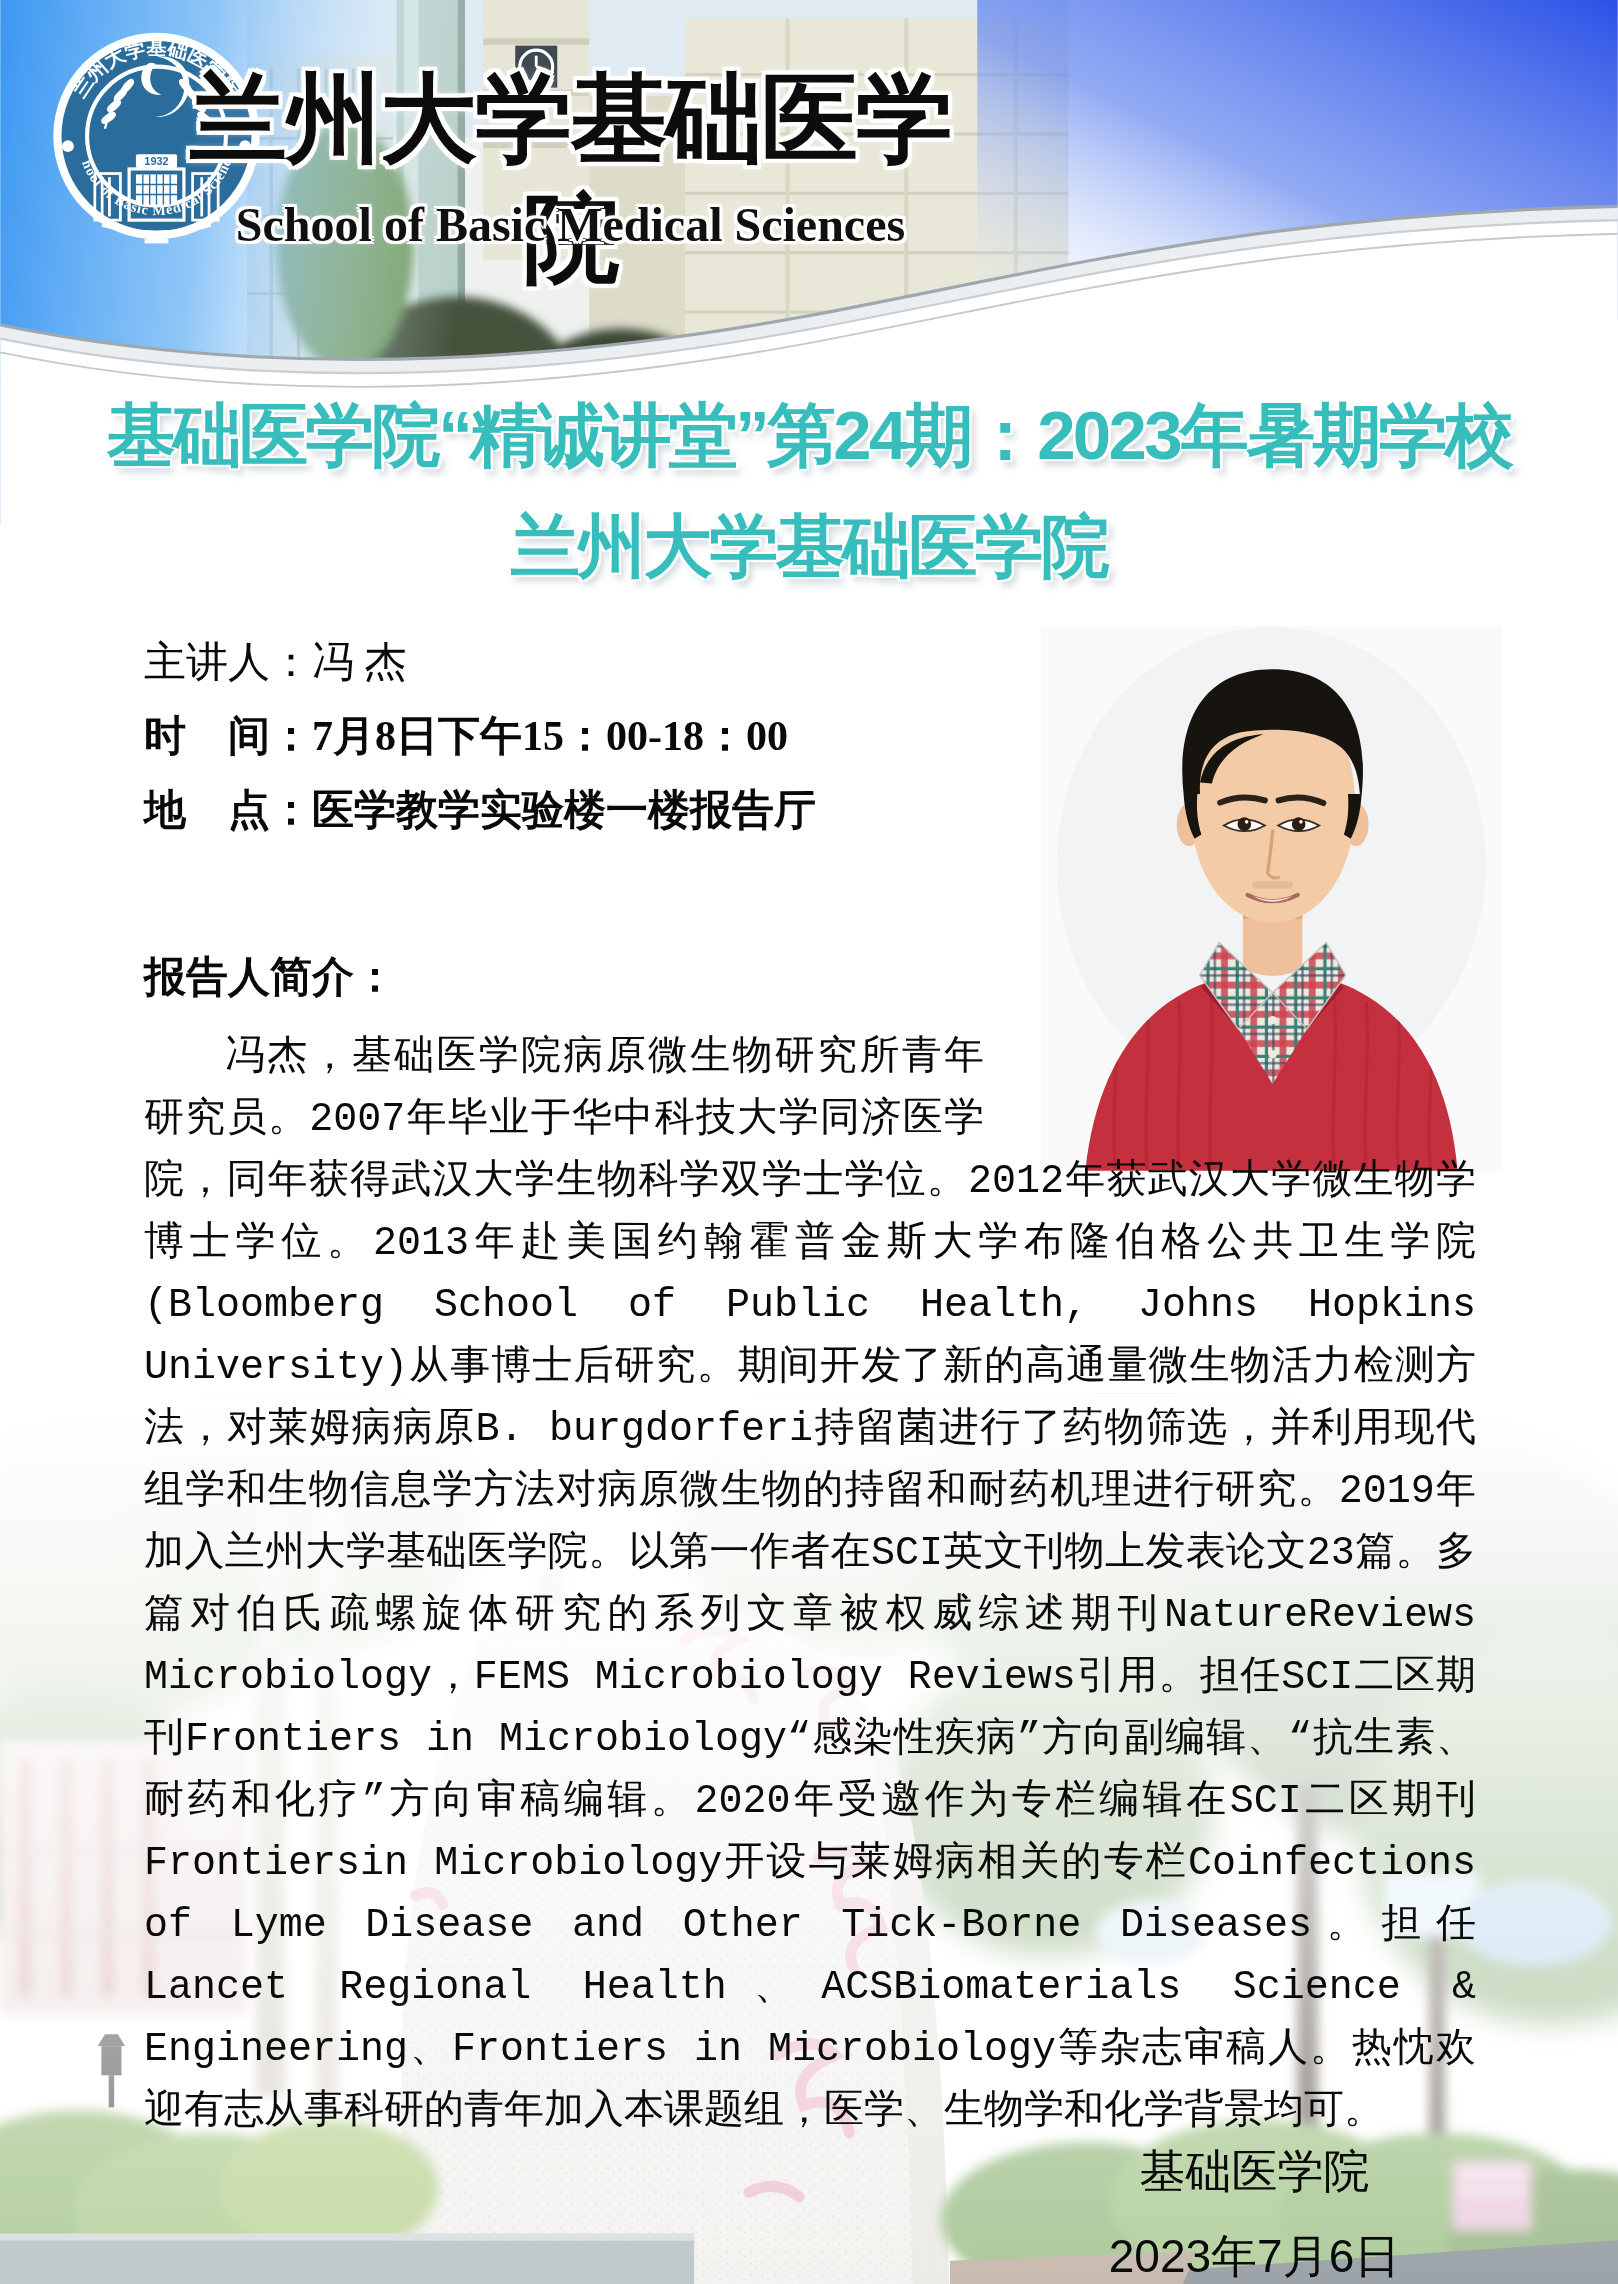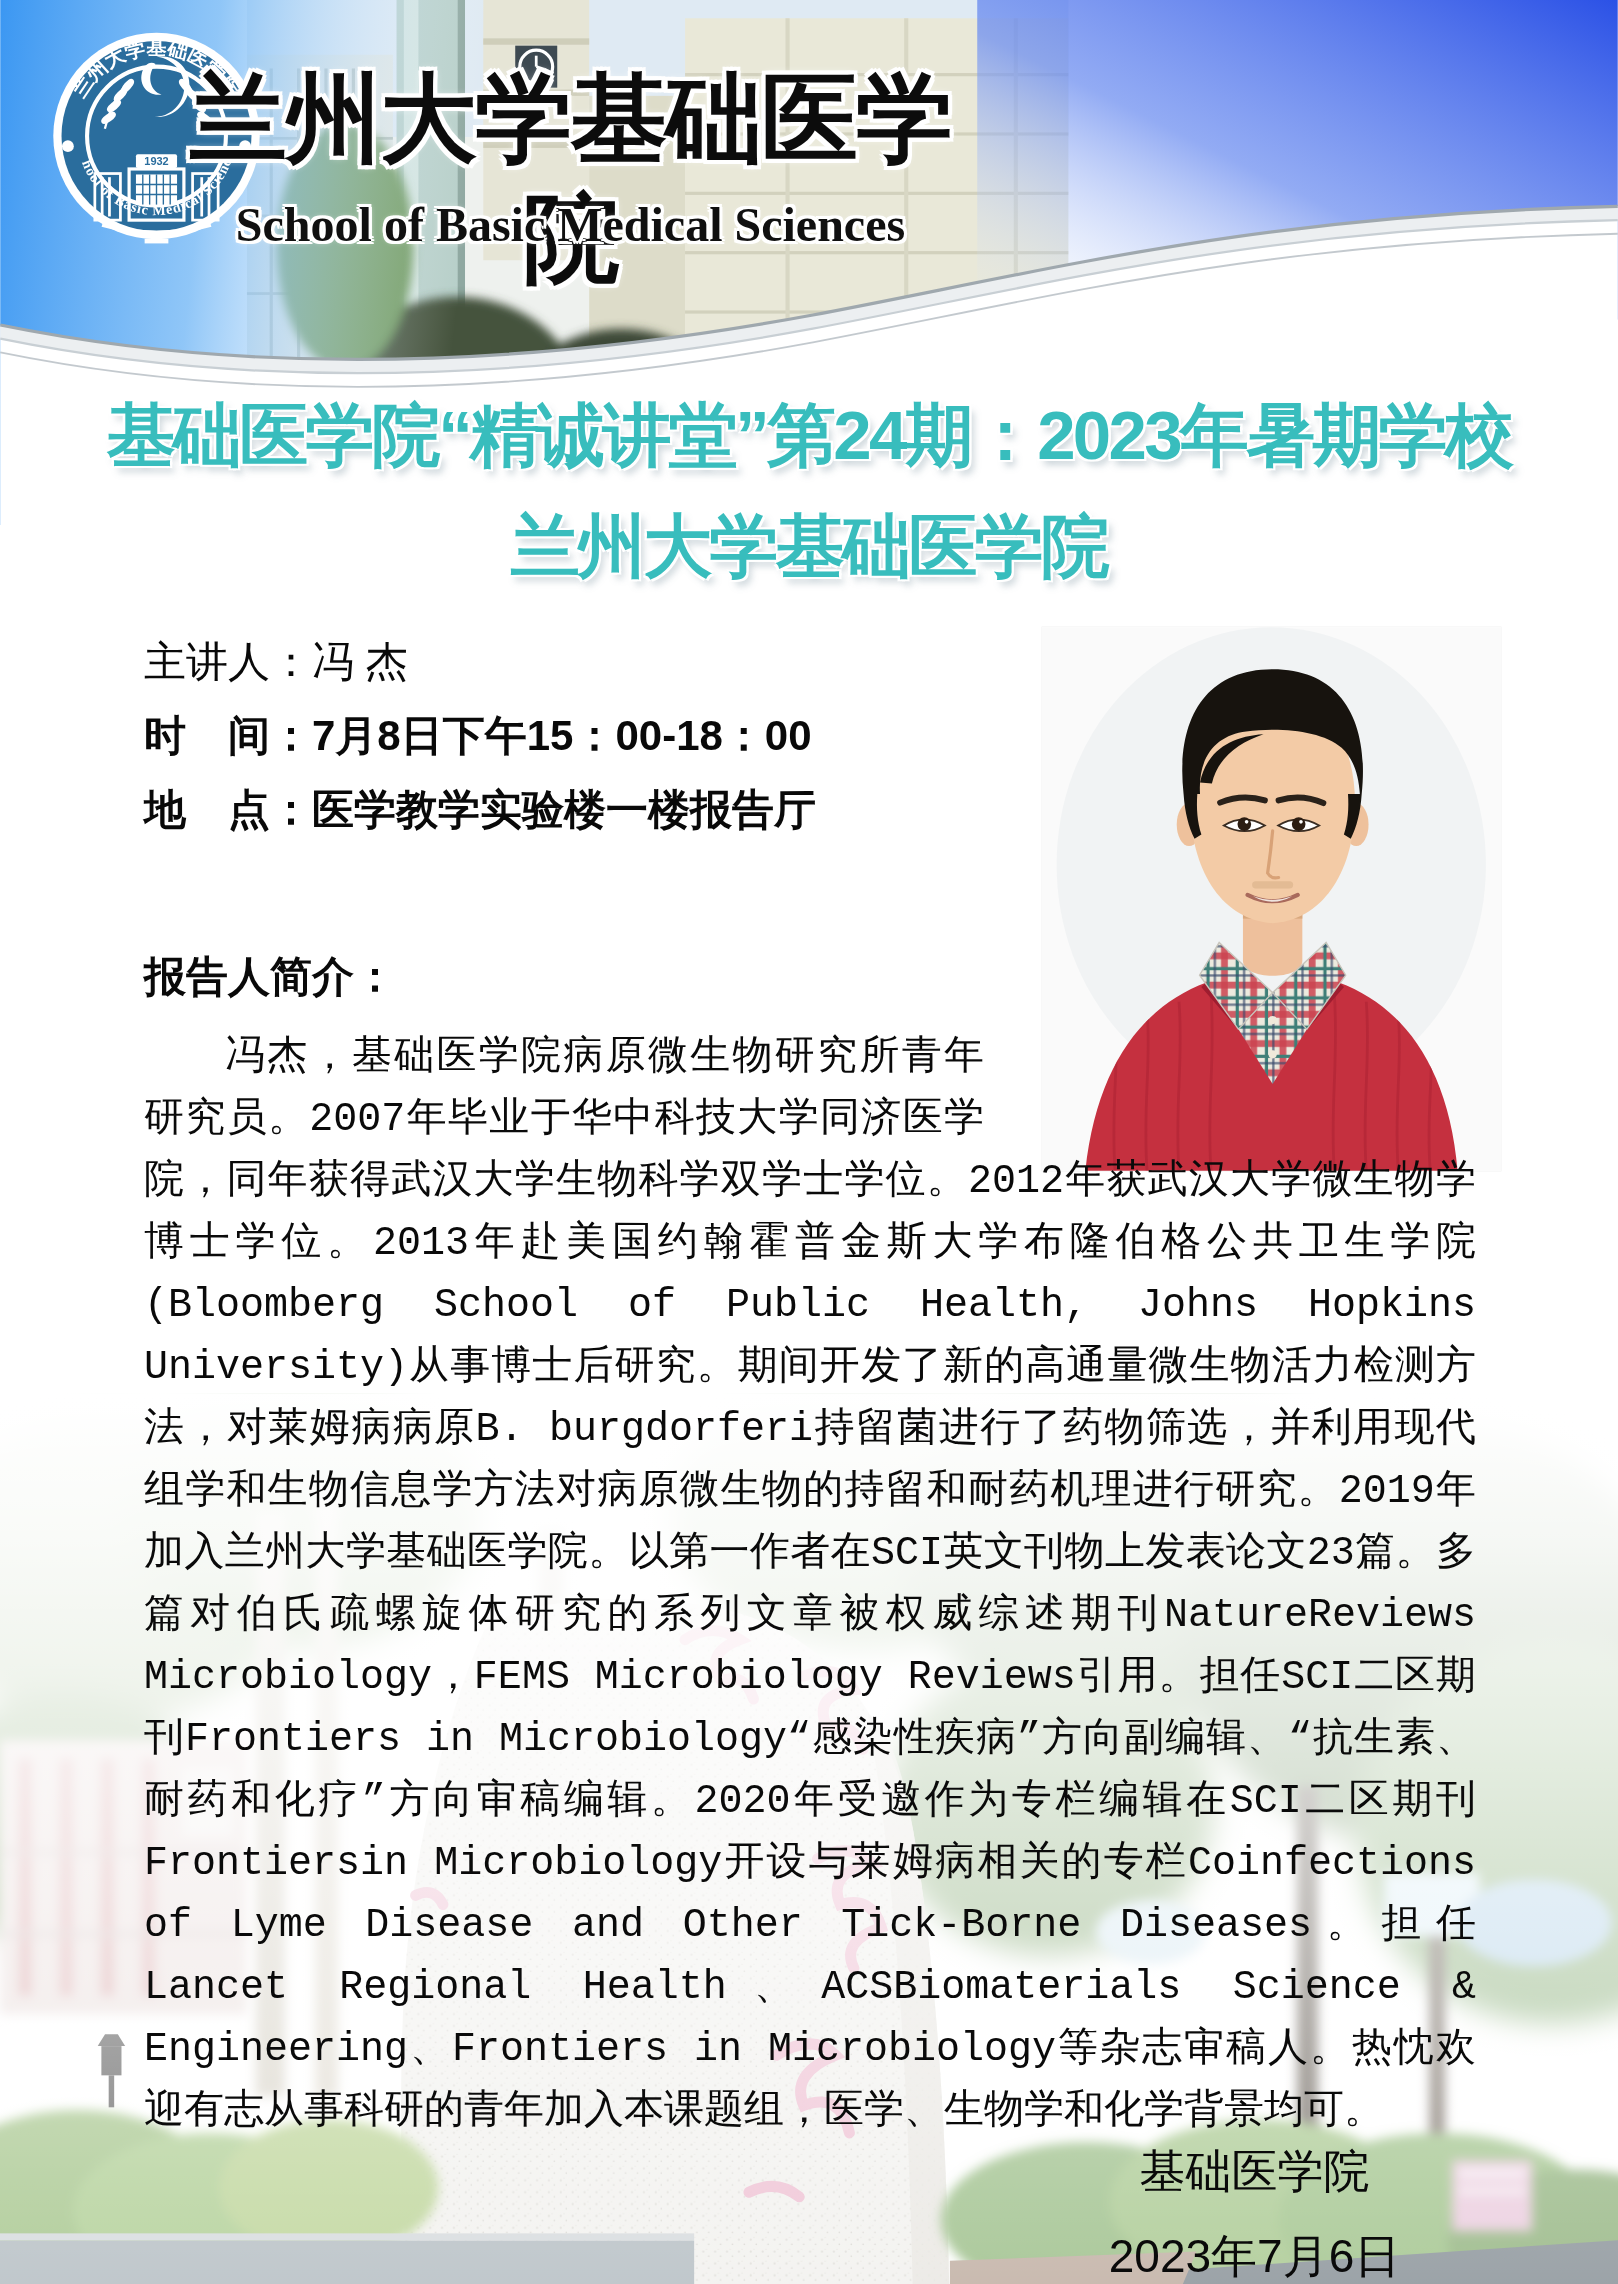--- a/index.html
+++ b/index.html
@@ -21,21 +21,21 @@
          text-shadow:-2.7px -2.7px 0 #fff,2.7px -2.7px 0 #fff,-2.7px 2.7px 0 #fff,2.7px 2.7px 0 #fff,
                      0 -3.2px 0 #fff,0 3.2px 0 #fff,-3.2px 0 0 #fff,3.2px 0 0 #fff,0 0 7.3px #fff;}
 
   
   .etitle{position:absolute;left:0;top:380px;width:1618px;text-align:center;
           color:#38bdbd;font-weight:bold;font-size:69px;line-height:111px;letter-spacing:-2.7px;
           text-shadow:-2.3px -2.3px 0 #fff,2.3px -2.3px 0 #fff,-2.3px 2.3px 0 #fff,2.3px 2.3px 0 #fff,
                       4.6px 5.5px 7.3px rgba(110,135,150,.35);}
 
   
-  .info{position:absolute;left:144px;top:625px;font-size:42px;line-height:74px;color:#090909;}
+  .info{position:absolute;left:144px;top:625px;font-size:42px;line-height:74px;color:#090909;font-family:Liberation Serif, serif;}
   .info .bold{font-weight:bold;}
 
   
   .photo{position:absolute;left:1042px;top:627px;width:459px;height:544px;
          box-shadow:0 0 0 0.5px rgba(0,0,0,.06);}
 
   
   .bio-head{position:absolute;left:144px;top:949px;font-size:42px;color:#090909;font-weight:bold;}
   .bio{position:absolute;left:144px;top:1027px;width:1332px;font-size:40px;line-height:62px;
        text-align:justify;text-indent:81px;color:#0a0a0a;word-break:break-word;font-family:Liberation Mono, monospace;}

